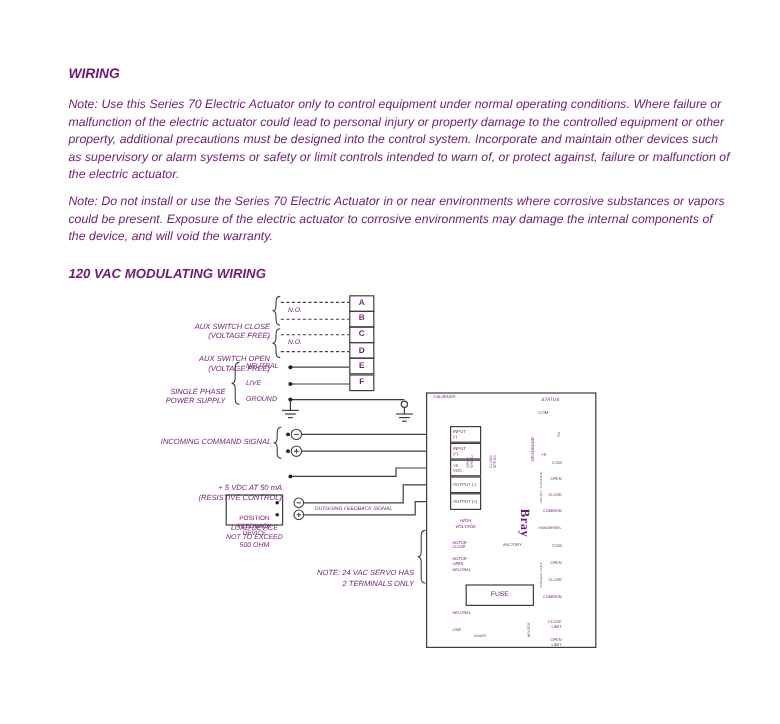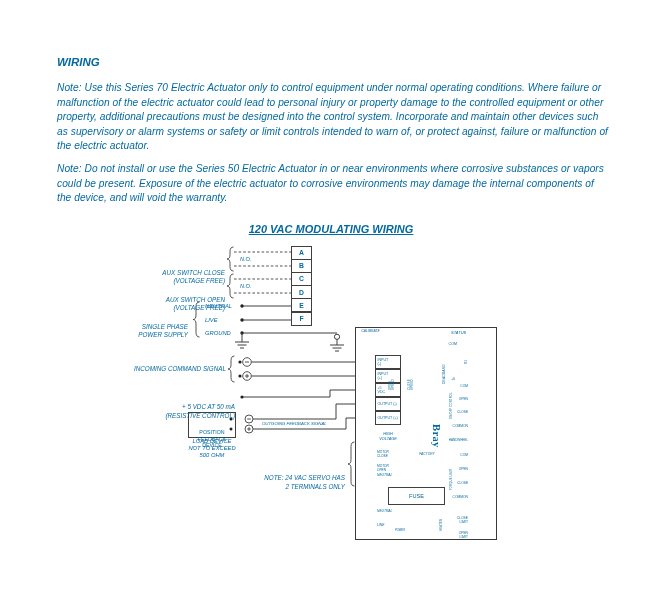--- a/index.html
+++ b/index.html
@@ -1,21 +1,21 @@
 <!DOCTYPE html>
 <html><head>
 <meta charset="utf-8">
 <style>
   html,body{margin:0;padding:0;background:#fff;}
   .stage{position:relative;width:650px;height:603px;background:#ffffff;overflow:hidden;
-         font-family:"Liberation Sans",sans-serif;color:#0369a1;}
+         font-family:"Liberation Sans",sans-serif;color:#701a75;}
   .abs{position:absolute;font-style:italic;}
   .head{font:italic bold 11.5px "Liberation Sans",sans-serif;}
   .para{font-size:10.2px;line-height:14.5px;letter-spacing:0.05px;}
-  .dtitle{font:italic bold 11px "Liberation Sans",sans-serif;text-decoration:underline;text-align:center;}
+  .dtitle{font:italic bold 11px "Liberation Sans",sans-serif;text-align:left;}
   .lbl{font-size:6.3px;line-height:8px;white-space:pre;}
   .rt{text-align:right;}
   .ctr{text-align:center;}
   .tiny{font-size:4.3px;line-height:5px;white-space:nowrap;}
   .b4{font-size:3.6px;line-height:4.4px;white-space:pre;}
   .b3{font-size:3.2px;line-height:3.9px;white-space:pre;}
   .rlbl{position:absolute;font-size:3.3px;line-height:3.8px;text-align:right;white-space:pre;}
   .vlbl{position:absolute;writing-mode:vertical-rl;transform:rotate(180deg);
         font-size:2.9px;line-height:3.3px;letter-spacing:.2px;}
   .lbox{position:absolute;border:0.8px solid #3f3f3f;box-sizing:border-box;display:flex;
@@ -31,21 +31,21 @@
          font:bold 10.5px "Liberation Serif",serif;letter-spacing:.4px;}
   svg{position:absolute;left:0;top:0;}
 </style>
 </head>
 <body>
 
 <div class="stage">
 
   <div class="abs head" style="left:57px;top:56px;">WIRING</div>
   <div class="abs para" style="left:57px;top:81px;width:552px;">Note: Use this Series 70 Electric Actuator only to control equipment under normal operating conditions. Where failure or malfunction of the electric actuator could lead to personal injury or property damage to the controlled equipment or other property, additional precautions must be designed into the control system. Incorporate and maintain other devices such as supervisory or alarm systems or safety or limit controls intended to warn of, or protect against, failure or malfunction of the electric actuator.</div>
-  <div class="abs para" style="left:57px;top:162px;width:552px;">Note: Do not install or use the Series 50 Electric Actuator in or near environments where corrosive substances or vapors could be present. Exposure of the electric actuator to corrosive environments may damage the internal components of the device, and will void the warranty.</div>
+  <div class="abs para" style="left:57px;top:162px;width:552px;">Note: Do not install or use the Series 70 Electric Actuator in or near environments where corrosive substances or vapors could be present. Exposure of the electric actuator to corrosive environments may damage the internal components of the device, and will void the warranty.</div>
   <div class="abs dtitle" style="left:57px;top:223px;width:548px;">120 VAC MODULATING WIRING</div>
 
   <svg width="650" height="603" viewBox="0 0 650 603">
     <defs>
       <pattern id="hatch" width="4" height="4" patternUnits="userSpaceOnUse" patternTransform="rotate(45)">
         <line x1="0" y1="0" x2="0" y2="4" stroke="#555" stroke-width="1.1"></line>
       </pattern>
     </defs>
 
     <g stroke="#3f3f3f" stroke-width="0.9" fill="none">

